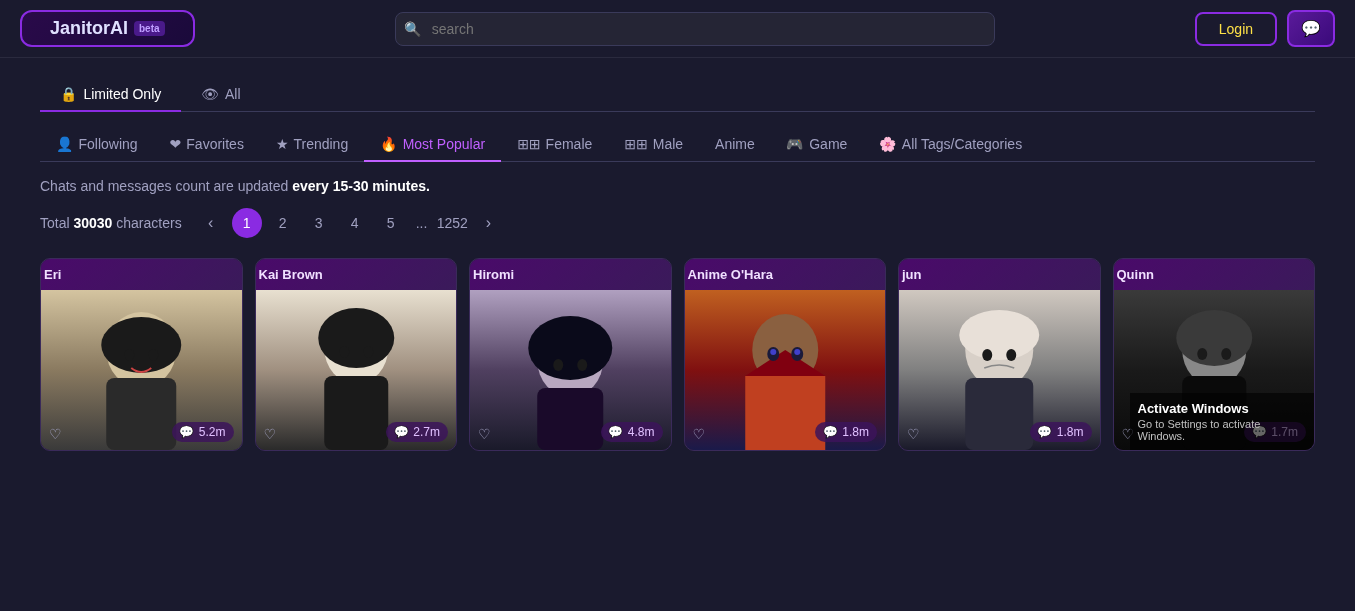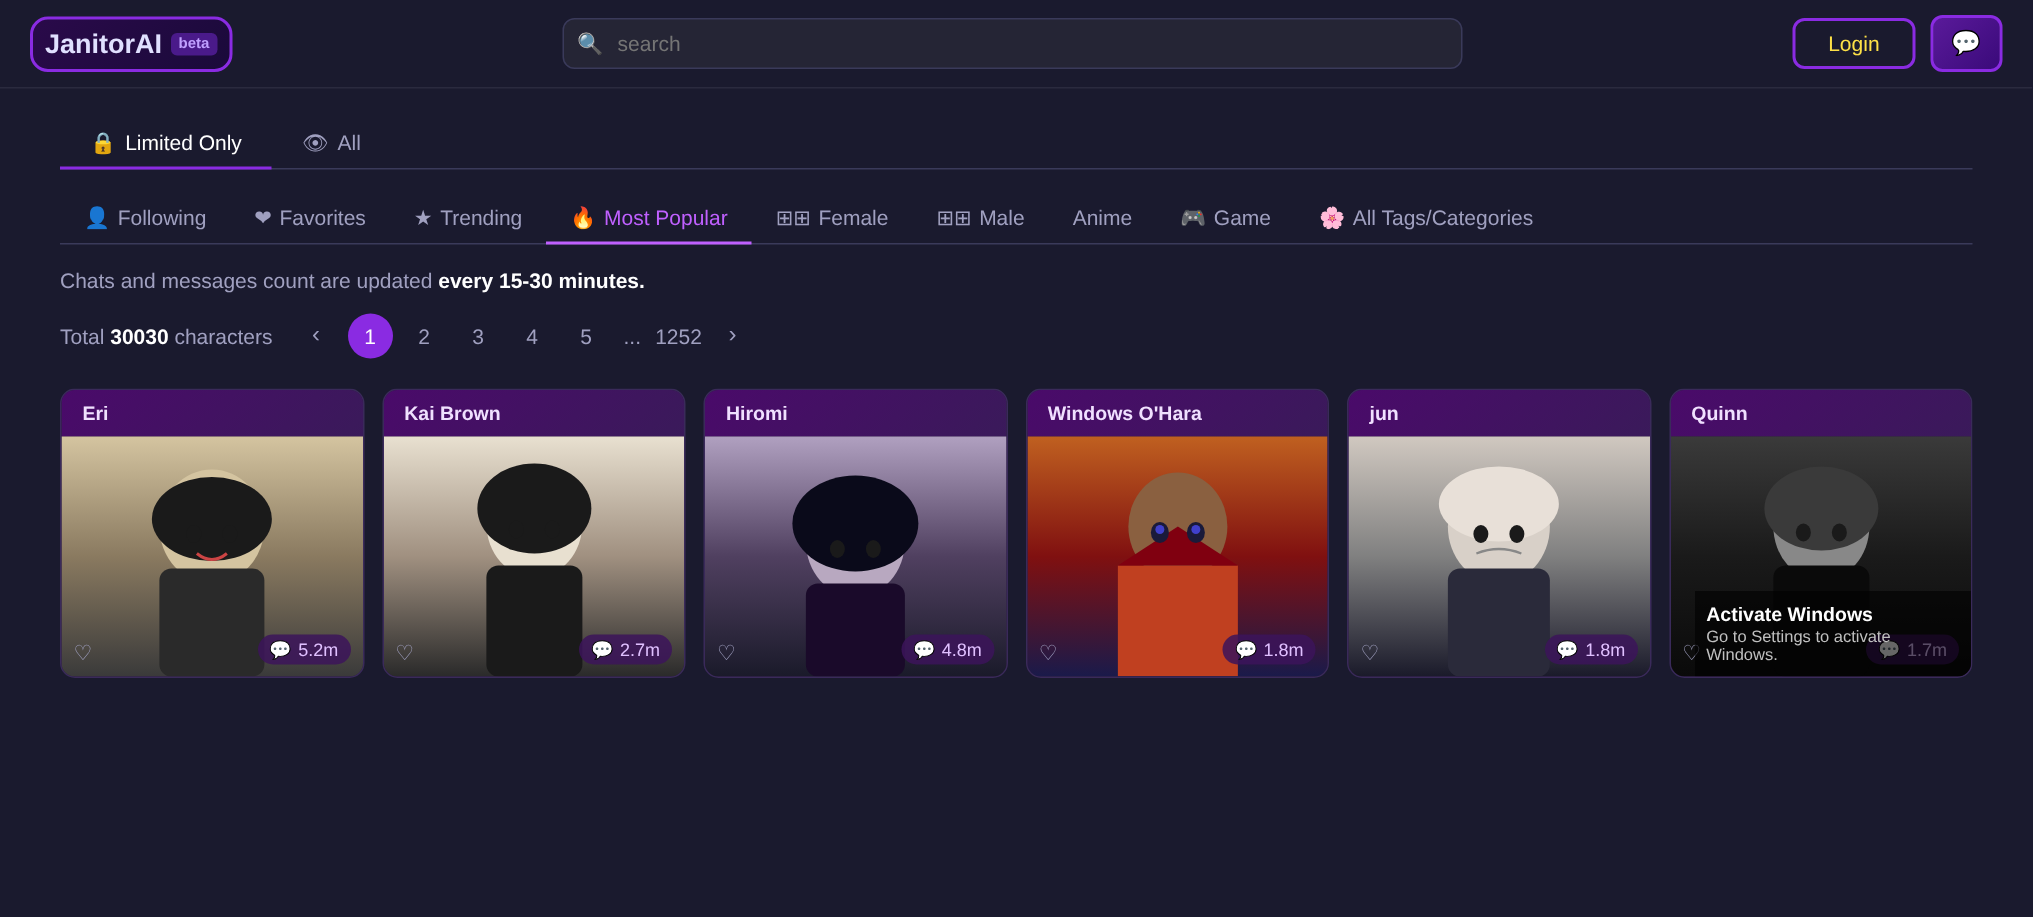--- a/index.html
+++ b/index.html
@@ -21,21 +21,21 @@
       border-bottom: 1px solid #2a2a3e;
     }
     .logo-container {
       display: flex;
       align-items: center;
     }
     .logo {
       background: linear-gradient(135deg, #2a0a4a, #1a0a3a);
       border: 2px solid #8a2be2;
       border-radius: 12px;
-      padding: 6px 8px;
+      padding: 6px 28px;
       font-size: 18px;
       font-weight: bold;
       color: #ffffff;
       display: flex;
       align-items: center;
       gap: 6px;
     }
     .logo span.brand { color: #e0e0ff; }
     .logo .beta-badge {
       font-size: 10px;
@@ -212,21 +212,21 @@
       width: 210px;
       min-width: 200px;
       border-radius: 10px;
       overflow: hidden;
       background: #2a1a3e;
       border: 1px solid #3a2a5a;
       cursor: pointer;
     }
     .card-header {
       background: linear-gradient(135deg, #4a0a6a, #3a1a5a);
-      padding: 8px 14px;
+      padding: 8px 3px;
       font-size: 13px;
       font-weight: 600;
       color: #f0e0ff;
       display: flex;
       justify-content: space-between;
       align-items: center;
     }
     .card-img {
       width: 100%;
       height: 160px;
@@ -433,21 +433,21 @@
         <span class="chat-count">
           <span>💬</span>
           <span>4.8m</span>
         </span>
         <span class="heart-icon">♡</span>
       </div>
     </div>
 
     <div class="card">
       <div class="card-header">
-        <span>Windows O'Hara</span>
+        <span>Anime O'Hara</span>
       </div>
       <div class="card-img img-miguel">
         <svg width="100%" height="160" viewBox="0 0 200 160">
           <ellipse cx="100" cy="60" rx="33" ry="36" fill="#8a6040"></ellipse>
           <rect x="60" y="86" width="80" height="74" rx="0" fill="#c04020"></rect>
           <path d="M60 86 L100 60 L140 86" fill="#800010"></path>
           <ellipse cx="88" cy="64" rx="6" ry="7" fill="#1a1a3a"></ellipse>
           <ellipse cx="112" cy="64" rx="6" ry="7" fill="#1a1a3a"></ellipse>
           <ellipse cx="88" cy="62" rx="3" ry="3" fill="#4040cc"></ellipse>
           <ellipse cx="112" cy="62" rx="3" ry="3" fill="#4040cc"></ellipse>

